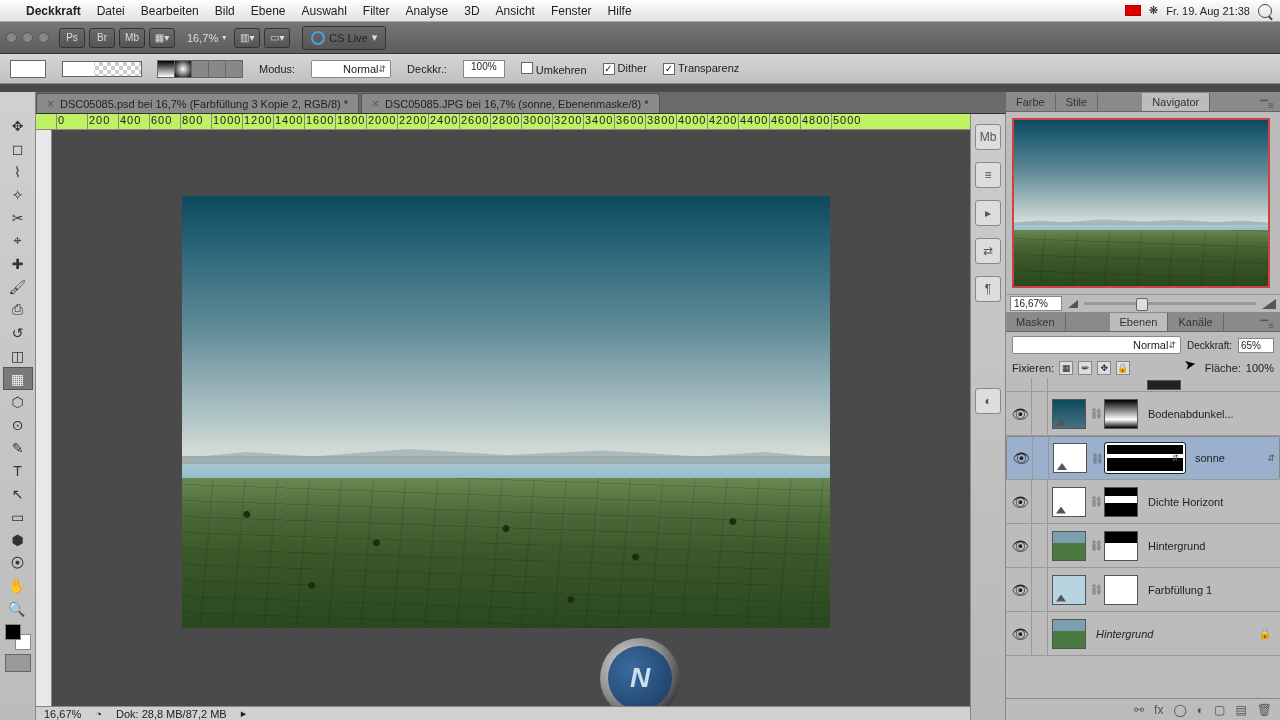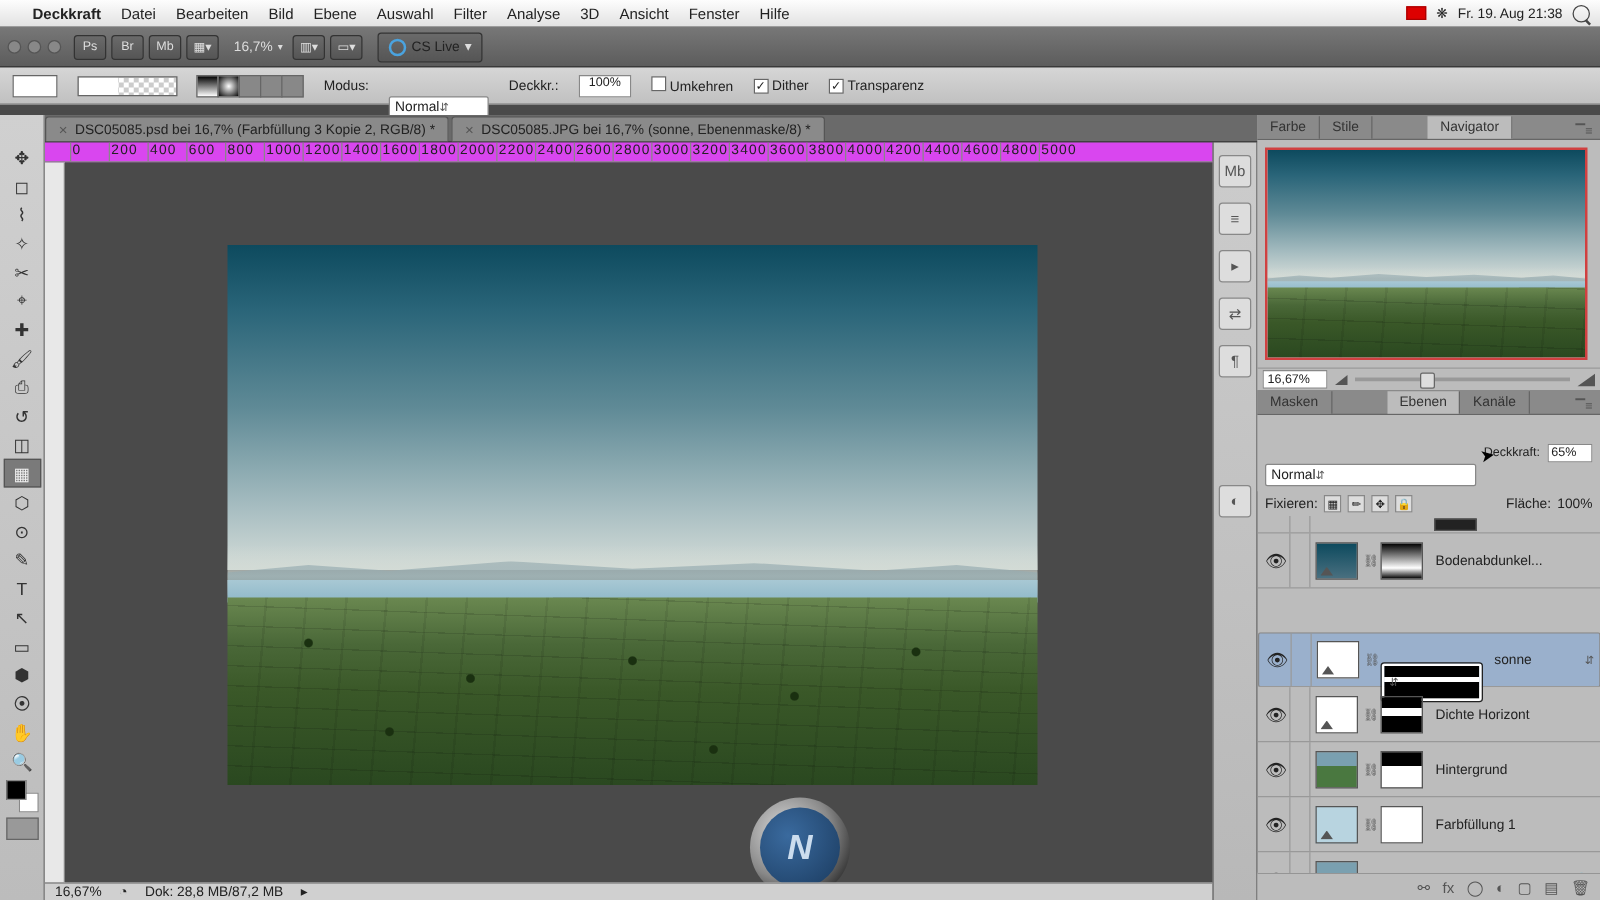--- a/index.html
+++ b/index.html
@@ -31,41 +31,41 @@
 
 
 .opts { position:absolute; top:54px; left:0; right:0; height:30px; background:linear-gradient(#d6d6d6,#c0c0c0); border-bottom:1px solid #888; display:flex; align-items:center; padding:0 10px; gap:16px; }
 .grad-swatch{ width:36px; height:18px; background:#fff; border:1px solid #666;}
 .grad-bar{ width:80px; height:16px; background:linear-gradient(to right,#fff 0%,#fff 40%,transparent 40.1%),repeating-conic-gradient(#ccc 0 25%,#fff 0 50%) 0 0/8px 8px; border:1px solid #666;}
 .grad-types{display:flex;}
 .grad-types span{width:18px;height:18px;border:1px solid #666;background:#888;margin-left:-1px;}
 .grad-types span:first-child{background:linear-gradient(#000,#fff);}
 .grad-types span:nth-child(2){background:radial-gradient(#fff,#000);}
 .opts label{font-size:11px;}
-.sel{height:18px;background:#fff;border:1px solid #888;padding:0 4px;border-radius:2px;display:flex;align-items:center;min-width:80px;justify-content:flex-start;margin-top:35px;}
+.sel{height:18px;background:#fff;border:1px solid #888;padding:0 4px;border-radius:2px;display:flex;align-items:center;min-width:80px;justify-content:flex-end;}
 .sel:after{content:"⇵";font-size:9px;color:#555;}
 .pct{width:42px;height:18px;background:#fff;border:1px solid #888;text-align:center;font-size:10px;}
 .chk{width:12px;height:12px;border:1px solid #666;background:#fff;display:inline-flex;align-items:center;justify-content:center;font-size:10px;margin-right:3px;}
 
 
 .doc-tabs{position:absolute;top:92px;left:36px;right:8px;height:22px;background:#6a6a6a;display:flex;align-items:flex-end;border-bottom:1px solid #333;}
 .doc-tab{height:20px;padding:3px 10px;background:#8a8a8a;border:1px solid #555;border-bottom:none;border-radius:3px 3px 0 0;margin-right:2px;color:#111;font-size:11px;display:flex;align-items:center;gap:6px;}
 .doc-tab .x{color:#555;font-size:12px;}
 
 
 .toolbox{position:absolute;top:92px;left:0;width:36px;bottom:0;background:linear-gradient(#d0d0d0,#bcbcbc);border-right:1px solid #888;padding-top:22px;}
 .toolbox .tool{width:30px;height:23px;margin:0 auto;display:flex;align-items:center;justify-content:center;font-size:14px;color:#333;}
 .toolbox .tool.sel-tool{background:#7a7a7a;border:1px solid #555;color:#eee;}
 .fgbg{position:relative;width:26px;height:26px;margin:4px auto;}
 .fgbg .fg{position:absolute;top:0;left:0;width:16px;height:16px;background:#000;border:1px solid #888;}
 .fgbg .bg{position:absolute;bottom:0;right:0;width:16px;height:16px;background:#fff;border:1px solid #888;}
 .toolbox .mode{width:26px;height:18px;margin:2px auto;border:1px solid #666;background:#999;}
 
 
-.ruler-h{position:absolute;top:114px;left:36px;right:310px;height:16px;background:#d946ef;border-bottom:1px solid #888;font-size:8px;color:#444;overflow:hidden;white-space:nowrap;padding-left:20px;letter-spacing:1px;}
+.ruler-h{position:absolute;top:114px;left:36px;right:310px;height:16px;background:#bef264;border-bottom:1px solid #888;font-size:8px;color:#444;overflow:hidden;white-space:nowrap;padding-left:20px;letter-spacing:1px;}
 .ruler-h span{display:inline-block;width:31px;border-left:1px solid #888;padding-left:1px;height:16px;}
 .ruler-v{position:absolute;top:130px;left:36px;width:16px;bottom:14px;background:#e8e8e8;border-right:1px solid #888;}
 
 
 .canvas-area{position:absolute;top:130px;left:52px;right:310px;bottom:14px;background:#4a4a4a;overflow:hidden;}
 .canvas{position:absolute;top:66px;left:130px;width:648px;height:432px;}
 .sky{position:absolute;top:0;left:0;right:0;height:260px;background:linear-gradient(#0d4a5e 0%,#2a6579 20%,#5f8a96 50%,#a5bcc0 80%,#d4dcd8 100%);}
 .haze{position:absolute;top:240px;left:0;right:0;height:50px;background:linear-gradient(rgba(220,225,220,0) 0%,rgba(210,218,212,.8) 50%,rgba(200,212,200,0) 100%);}
 .mountains{position:absolute;top:250px;left:0;right:0;height:30px;background:linear-gradient(#9db0b4,#8aa5ab);clip-path:polygon(0 40%,10% 20%,20% 35%,35% 10%,50% 30%,65% 15%,80% 35%,90% 20%,100% 40%,100% 100%,0 100%);opacity:.7;}
 .lake{position:absolute;top:268px;left:0;right:0;height:18px;background:linear-gradient(#a8c8d4,#8eb8c8);}

